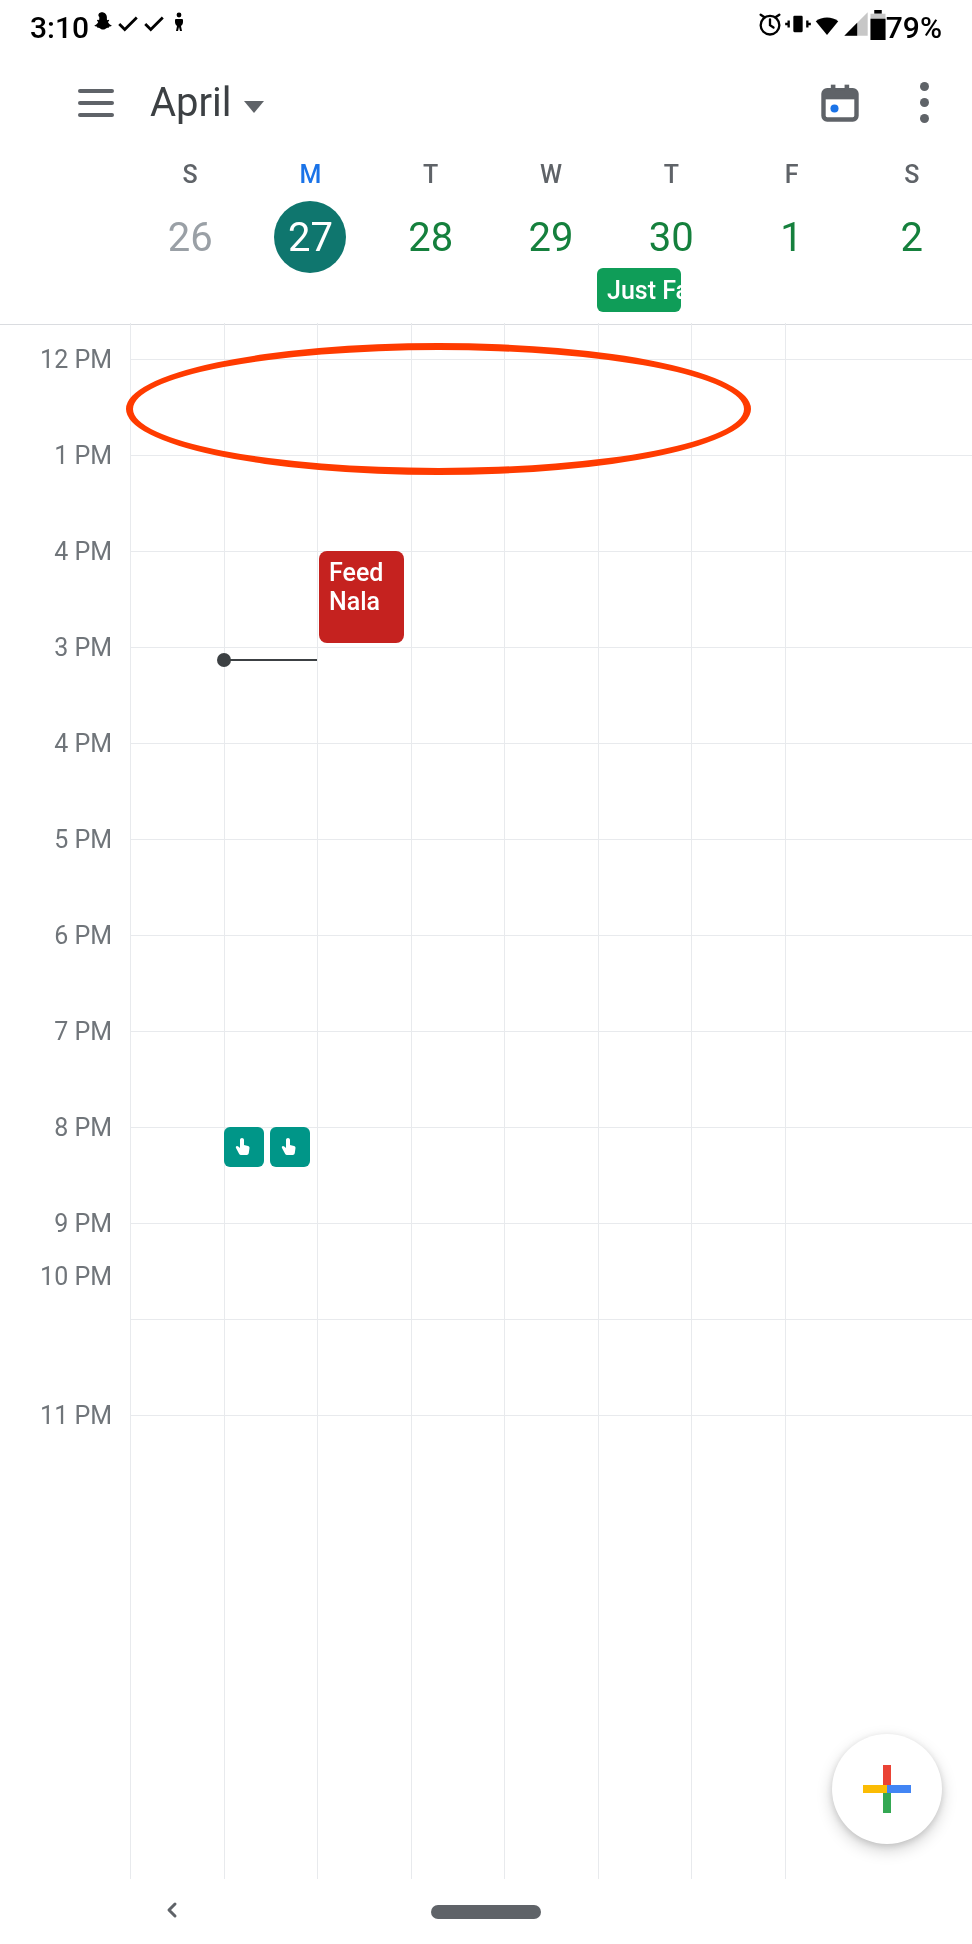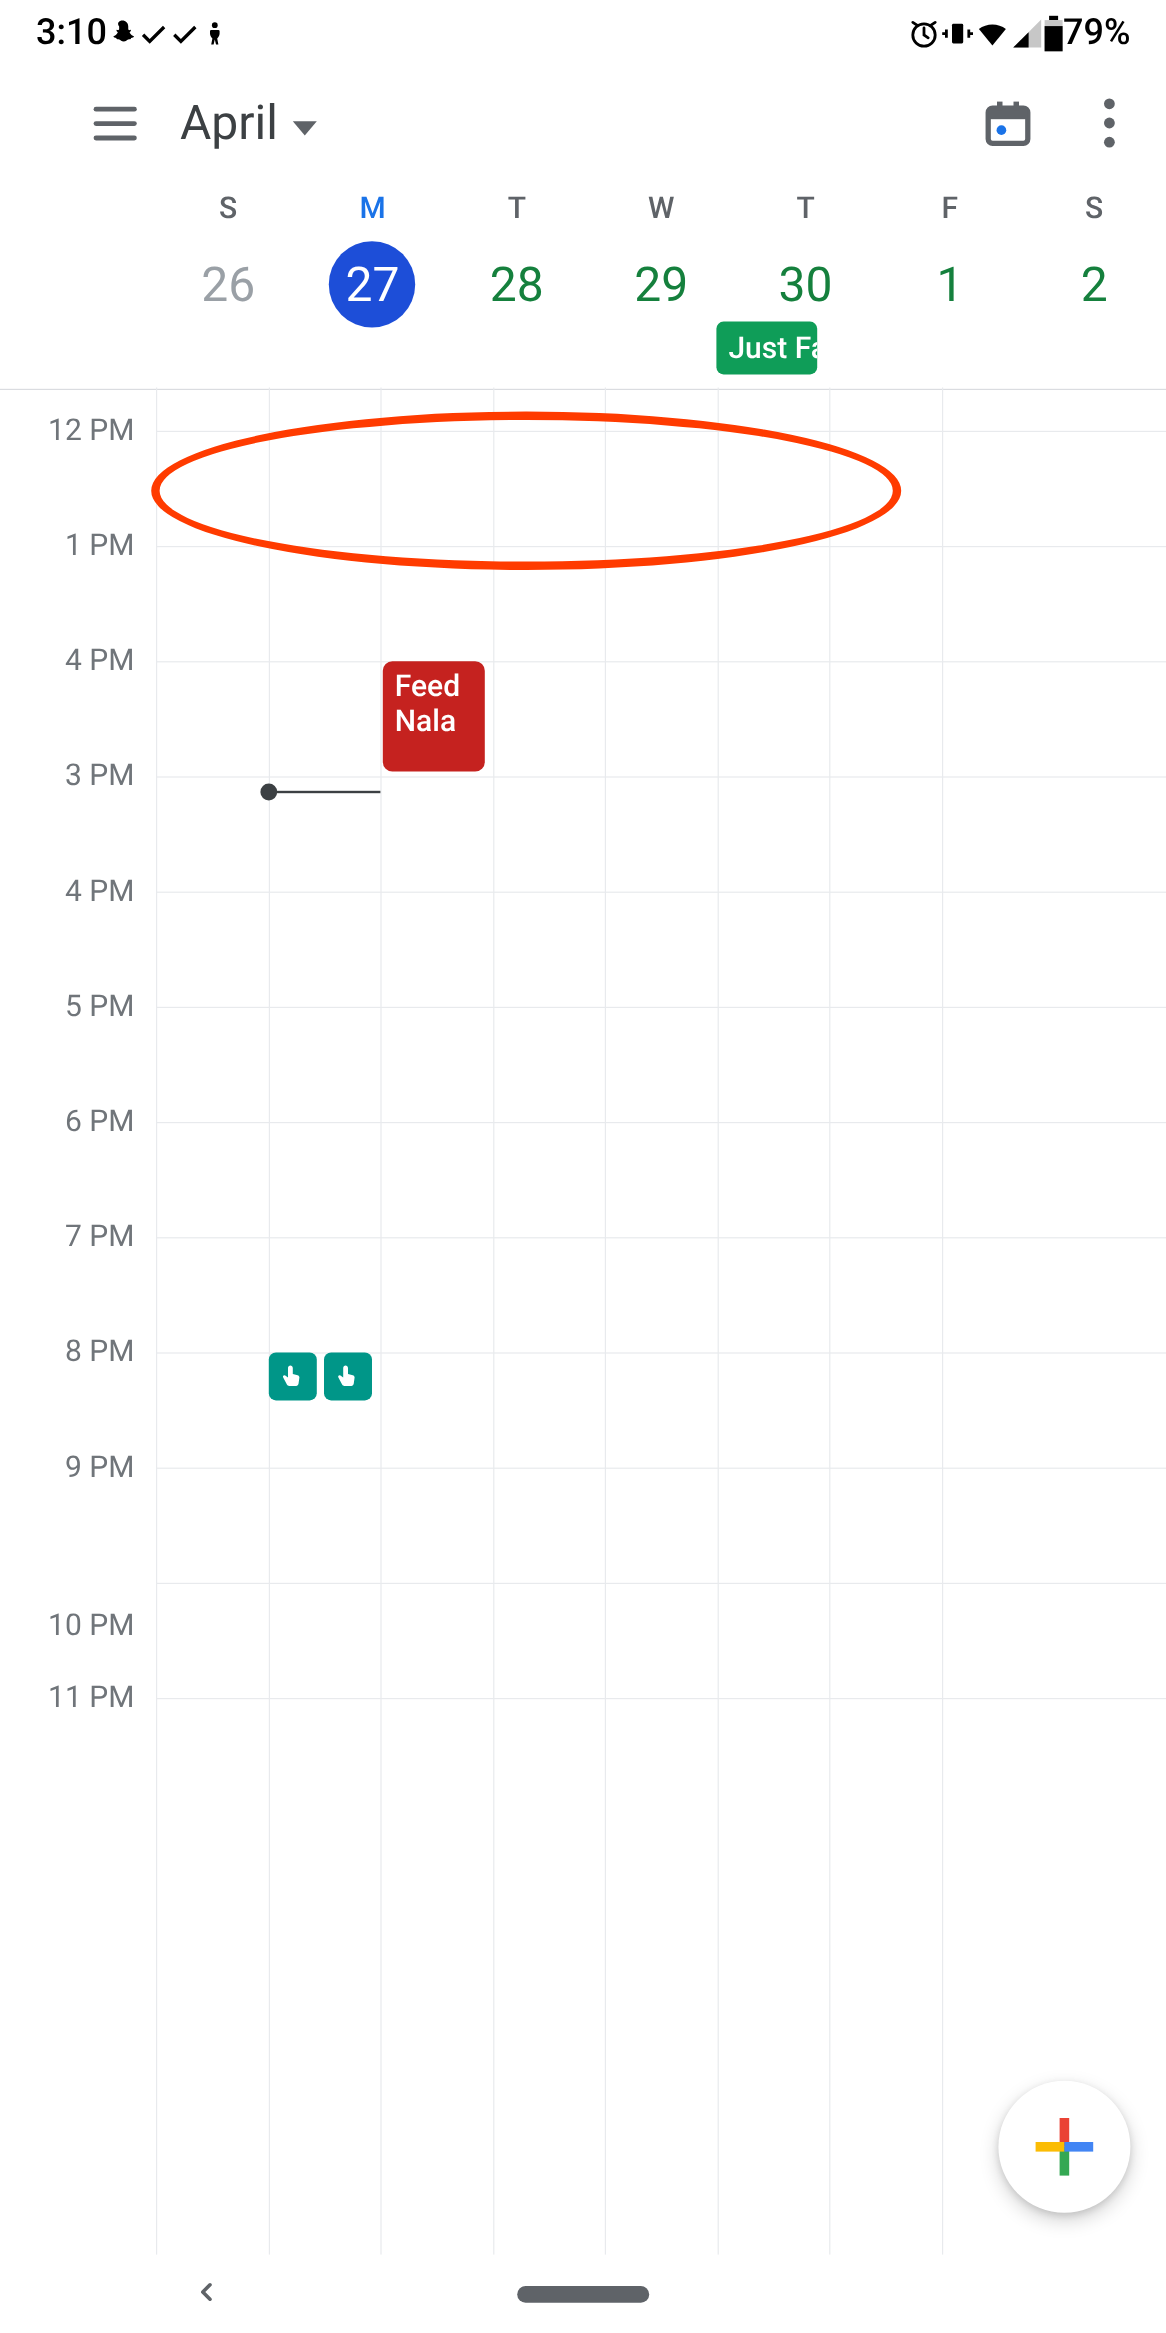--- a/index.html
+++ b/index.html
@@ -1,40 +1,40 @@
 <!DOCTYPE html>
 <html><head>
 <meta charset="utf-8">
 <style>
   * { box-sizing: border-box; margin: 0; padding: 0; }
   html, body { width: 972px; height: 1944px; font-family: Roboto, "Helvetica Neue", Arial, sans-serif; background: #fff; color: #3c4043; overflow: hidden; }
   
   .status-bar { height: 55px; display: flex; align-items: center; justify-content: space-between; padding: 0 30px 0 30px; font-size: 30px; font-weight: 500; color: #000; }
-  .status-left, .status-right { display: flex; align-items: center; }
+  .status-left, .status-right { display: flex; align-items: flex-start; }
   .status-icon { display: inline-flex; align-items: center; justify-content: center; }
   
   .app-bar { height: 95px; display: flex; align-items: center; padding: 0 20px; margin-left: 38px; }
   .hamburger { width: 56px; height: 56px; display: flex; flex-direction: column; justify-content: center; gap: 8px; padding: 10px; margin-left: 10px; margin-right: 26px; }
   .hamburger span { display: block; height: 4px; background: #5f6368; border-radius: 2px; width: 36px; }
   .month-picker { display: flex; align-items: center; gap: 12px; font-size: 40px; color: #3c4043; }
   .tri-down { width: 0; height: 0; border-left: 10px solid transparent; border-right: 10px solid transparent; border-top: 12px solid #5f6368; margin-top: 8px; }
   .app-bar-spacer { flex: 1; }
   .today-icon { width: 44px; height: 44px; margin-right: 40px; position: relative; }
   .today-icon svg { width: 44px; height: 44px; }
   .overflow { width: 44px; height: 44px; display: flex; flex-direction: column; align-items: center; justify-content: center; gap: 7px; margin-right: 6px; }
   .overflow span { width: 9px; height: 9px; border-radius: 50%; background: #5f6368; }
   
   .week-header { height: 175px; position: relative; border-bottom: 1px solid #dadce0; }
   .week-row { position: absolute; left: 130px; right: 0; top: 0; bottom: 0; display: grid; grid-template-columns: repeat(7, 1fr); }
   .day-col { display: flex; flex-direction: column; align-items: center; padding-top: 10px; }
   .dow { font-size: 25px; color: #5f6368; font-weight: 500; }
   .dow.selected { color: #1a73e8; }
   .dnum { font-size: 40px; color: #15803d; margin-top: 12px; width: 72px; height: 72px; display: flex; align-items: center; justify-content: center; border-radius: 50%; }
   .dnum.prev { color: #9aa0a6; }
-  .dnum.selected { background: #1d4ed8; color: #fff; }
+  .dnum.selected { background: #0f766e; color: #fff; }
   .allday-event { position: absolute; top: 118px; height: 44px; background: #0f9d58; color: #fff; font-size: 25px; font-weight: 500; border-radius: 6px; padding: 5px 10px; display: flex; align-items: center; overflow: hidden; white-space: nowrap; }
   
   .time-grid { position: absolute; top: 323px; left: 0; right: 0; bottom: 65px; overflow: hidden; }
   .time-labels { position: absolute; left: 0; top: 0; width: 130px; }
   .time-label { position: absolute; right: 18px; transform: translateY(-50%); font-size: 25px; color: #70757a; white-space: nowrap; }
   .grid-lines { position: absolute; left: 130px; right: 0; top: 0; bottom: 0; }
   .hline { position: absolute; left: 0; right: 0; border-top: 1px solid #e8eaed; }
   .vline { position: absolute; top: -55px; bottom: 0; border-left: 1px solid #e8eaed; }
   .event { position: absolute; background: #c5221f; color: #fff; border-radius: 8px; padding: 8px 10px; font-size: 25px; font-weight: 500; line-height: 1.15; overflow: hidden; }
   .now-marker { position: absolute; height: 2px; background: #3c4043; }
@@ -190,21 +190,21 @@
     <div class="time-label" style="top:36px">12 PM</div>
     <div class="time-label" style="top:132px">1 PM</div>
     <div class="time-label" style="top:228px">4 PM</div>
     <div class="time-label" style="top:324px">3 PM</div>
     <div class="time-label" style="top:420px">4 PM</div>
     <div class="time-label" style="top:516px">5 PM</div>
     <div class="time-label" style="top:612px">6 PM</div>
     <div class="time-label" style="top:708px">7 PM</div>
     <div class="time-label" style="top:804px">8 PM</div>
     <div class="time-label" style="top:900px">9 PM</div>
-    <div class="time-label" style="top:1032px">10 PM</div>
+    <div class="time-label" style="top:953px">10 PM</div>
     <div class="time-label" style="top:1092px">11 PM</div>
   </div>
   <div class="grid-lines">
     <div class="hline" style="top:36px"></div>
     <div class="hline" style="top:132px"></div>
     <div class="hline" style="top:228px"></div>
     <div class="hline" style="top:324px"></div>
     <div class="hline" style="top:420px"></div>
     <div class="hline" style="top:516px"></div>
     <div class="hline" style="top:612px"></div>

